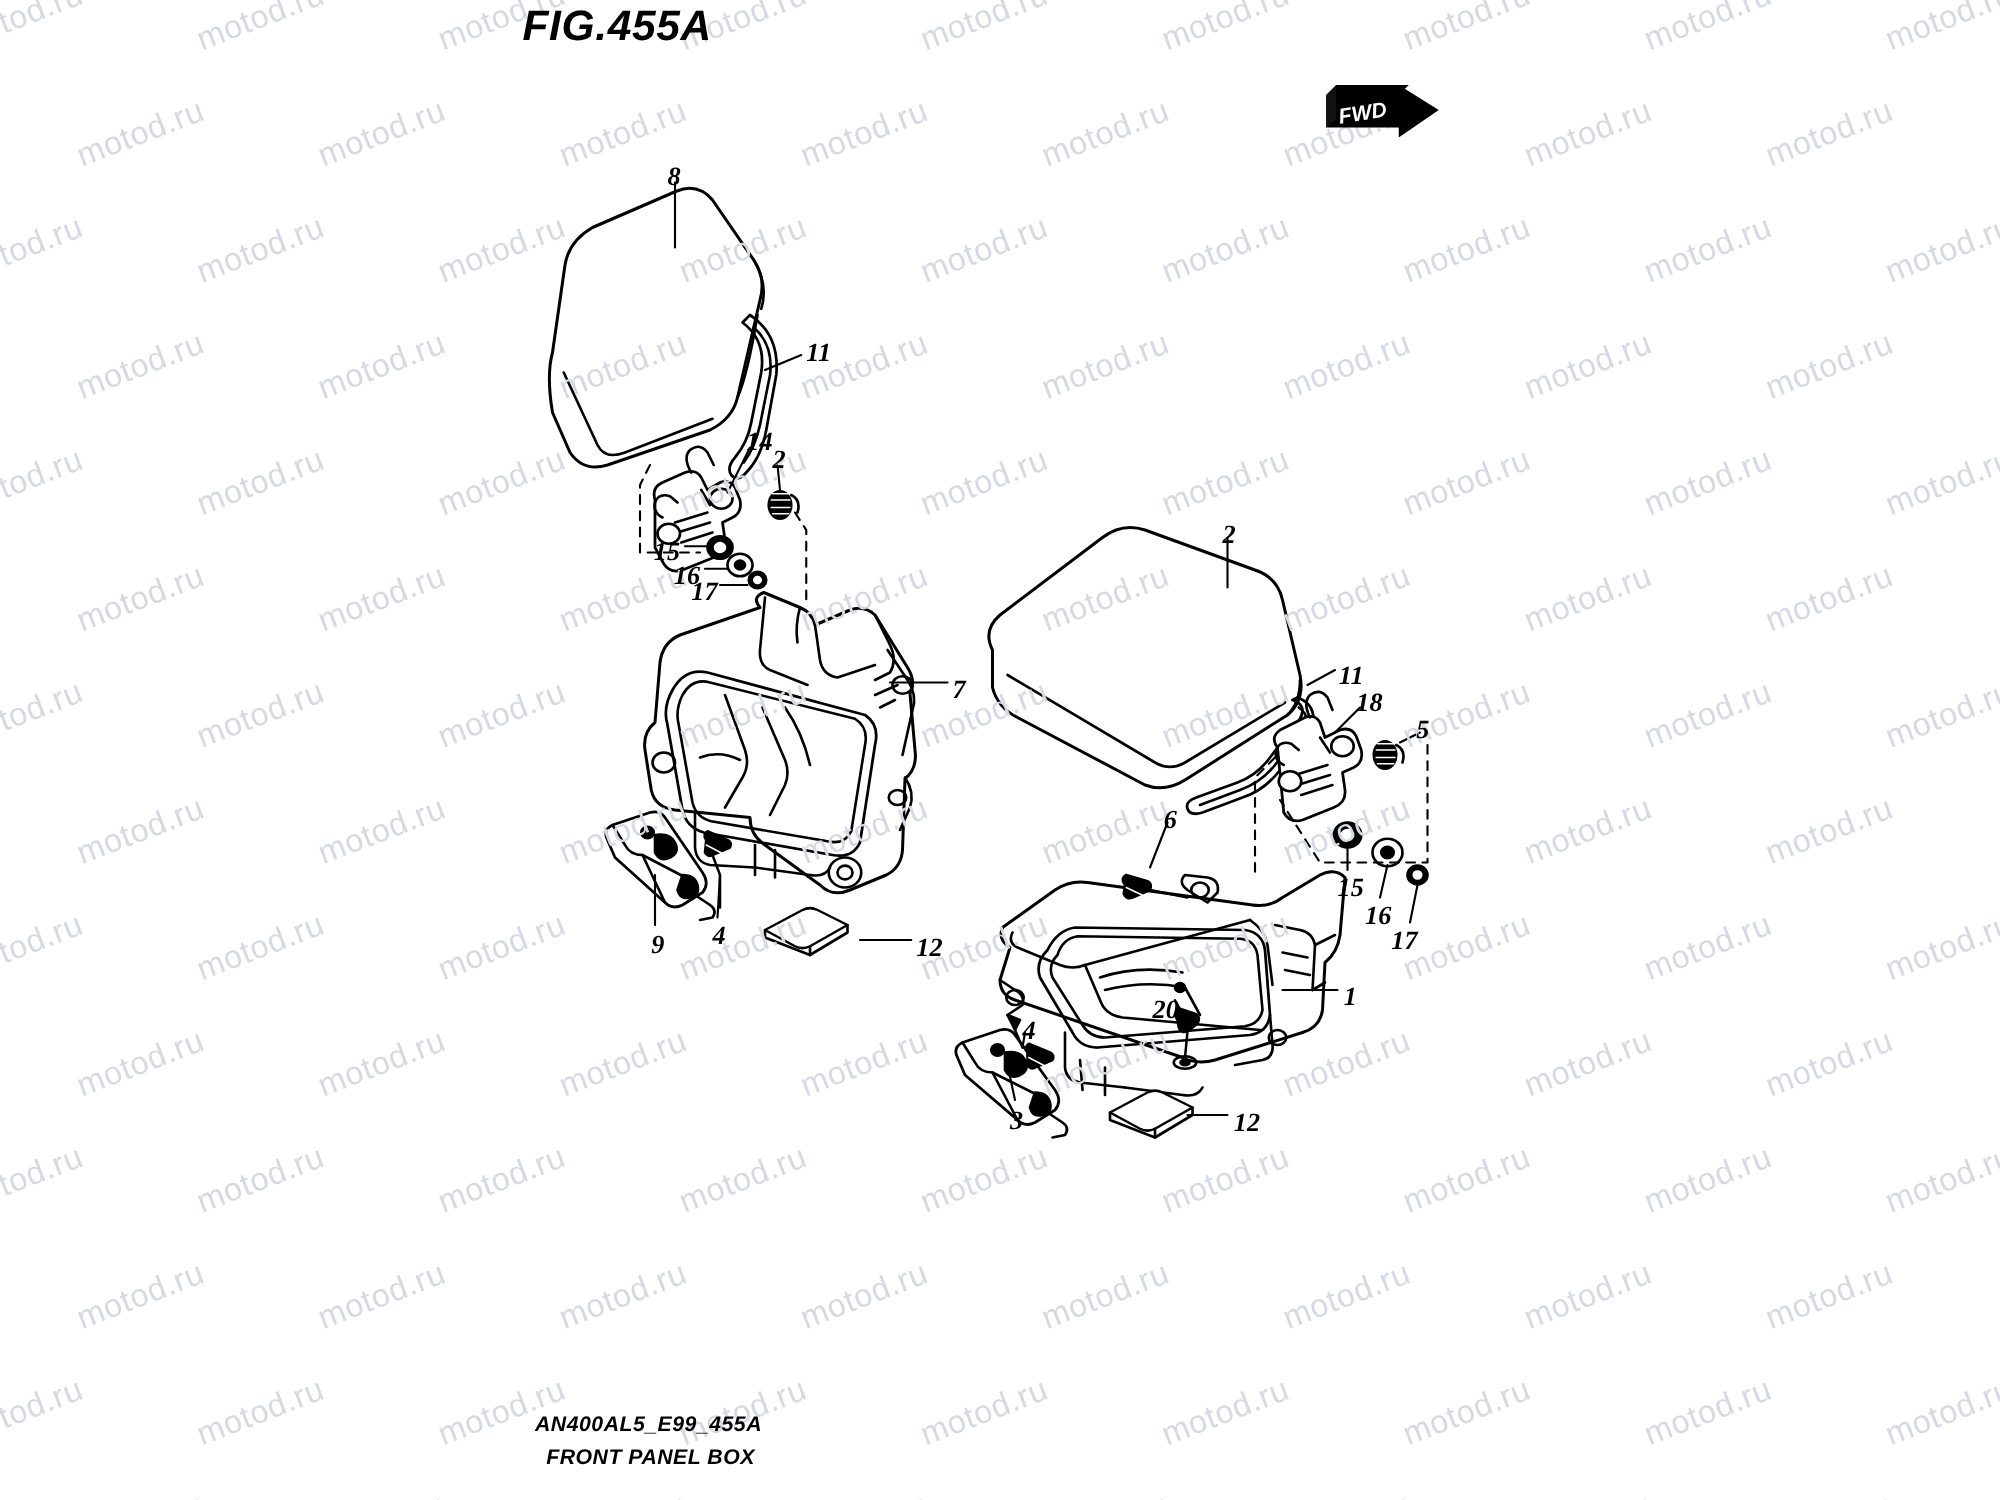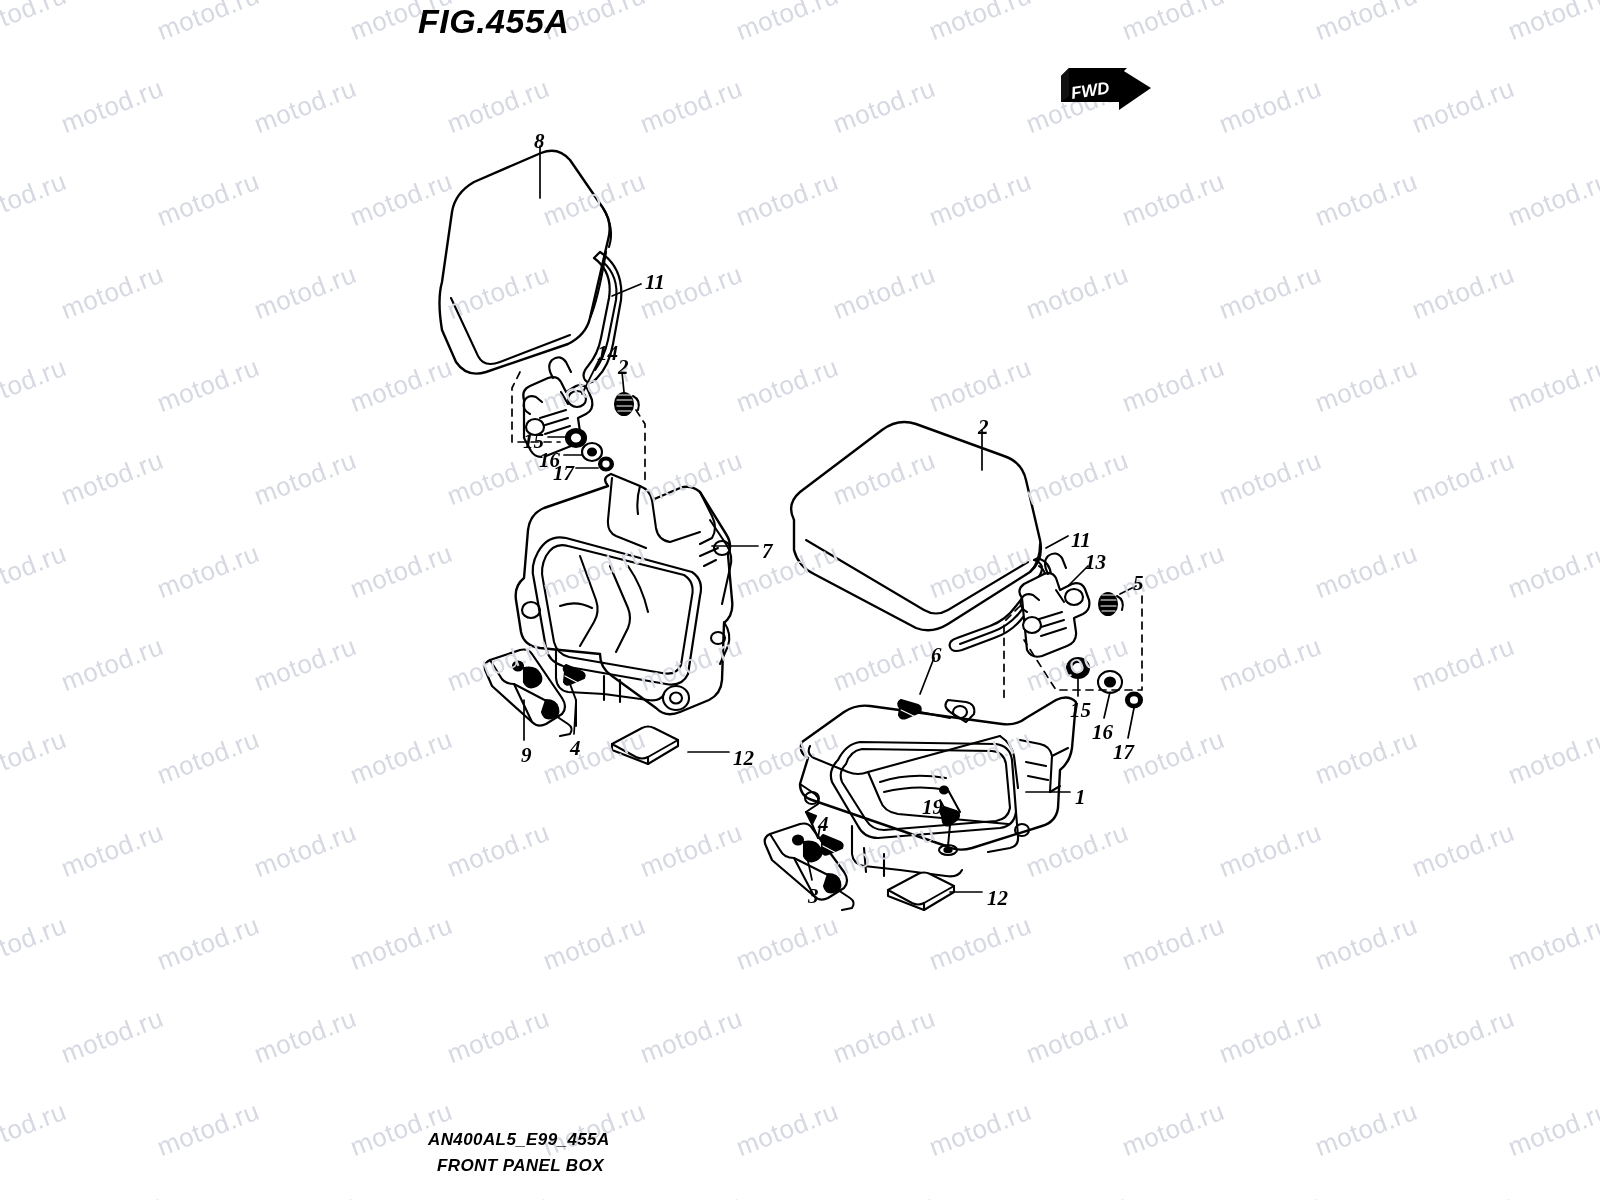--- a/index.html
+++ b/index.html
@@ -540,31 +540,31 @@
       <div class="callout" style="left: 534px; top: 131px;">8</div>
       <div class="callout" style="left: 645px; top: 272px;">11</div>
       <div class="callout" style="left: 597px; top: 343px;">14</div>
       <div class="callout" style="left: 618px; top: 357px;">2</div>
       <div class="callout" style="left: 523px; top: 431px;">15</div>
       <div class="callout" style="left: 539px; top: 450px;">16</div>
       <div class="callout" style="left: 553px; top: 463px;">17</div>
       <div class="callout" style="left: 762px; top: 541px;">7</div>
       <div class="callout" style="left: 978px; top: 417px;">2</div>
       <div class="callout" style="left: 1071px; top: 530px;">11</div>
-      <div class="callout" style="left: 1085px; top: 552px;">13</div>
+      <div class="callout" style="left: 1085px; top: 552px;">18</div>
       <div class="callout" style="left: 1133px; top: 573px;">5</div>
       <div class="callout" style="left: 931px; top: 645px;">6</div>
       <div class="callout" style="left: 1070px; top: 700px;">15</div>
       <div class="callout" style="left: 1092px; top: 722px;">16</div>
       <div class="callout" style="left: 1113px; top: 742px;">17</div>
       <div class="callout" style="left: 521px; top: 745px;">9</div>
       <div class="callout" style="left: 570px; top: 738px;">4</div>
       <div class="callout" style="left: 733px; top: 748px;">12</div>
       <div class="callout" style="left: 1075px; top: 787px;">1</div>
-      <div class="callout" style="left: 922px; top: 797px;">19</div>
+      <div class="callout" style="left: 922px; top: 797px;">20</div>
       <div class="callout" style="left: 818px; top: 814px;">4</div>
       <div class="callout" style="left: 808px; top: 886px;">3</div>
       <div class="callout" style="left: 987px; top: 888px;">12</div>
     </div>
 
   <div class="footer-line" id="footer-code">AN400AL5_E99_455A</div>
   <div class="footer-line" id="footer-name">FRONT PANEL BOX</div>
 
 </div>
 

